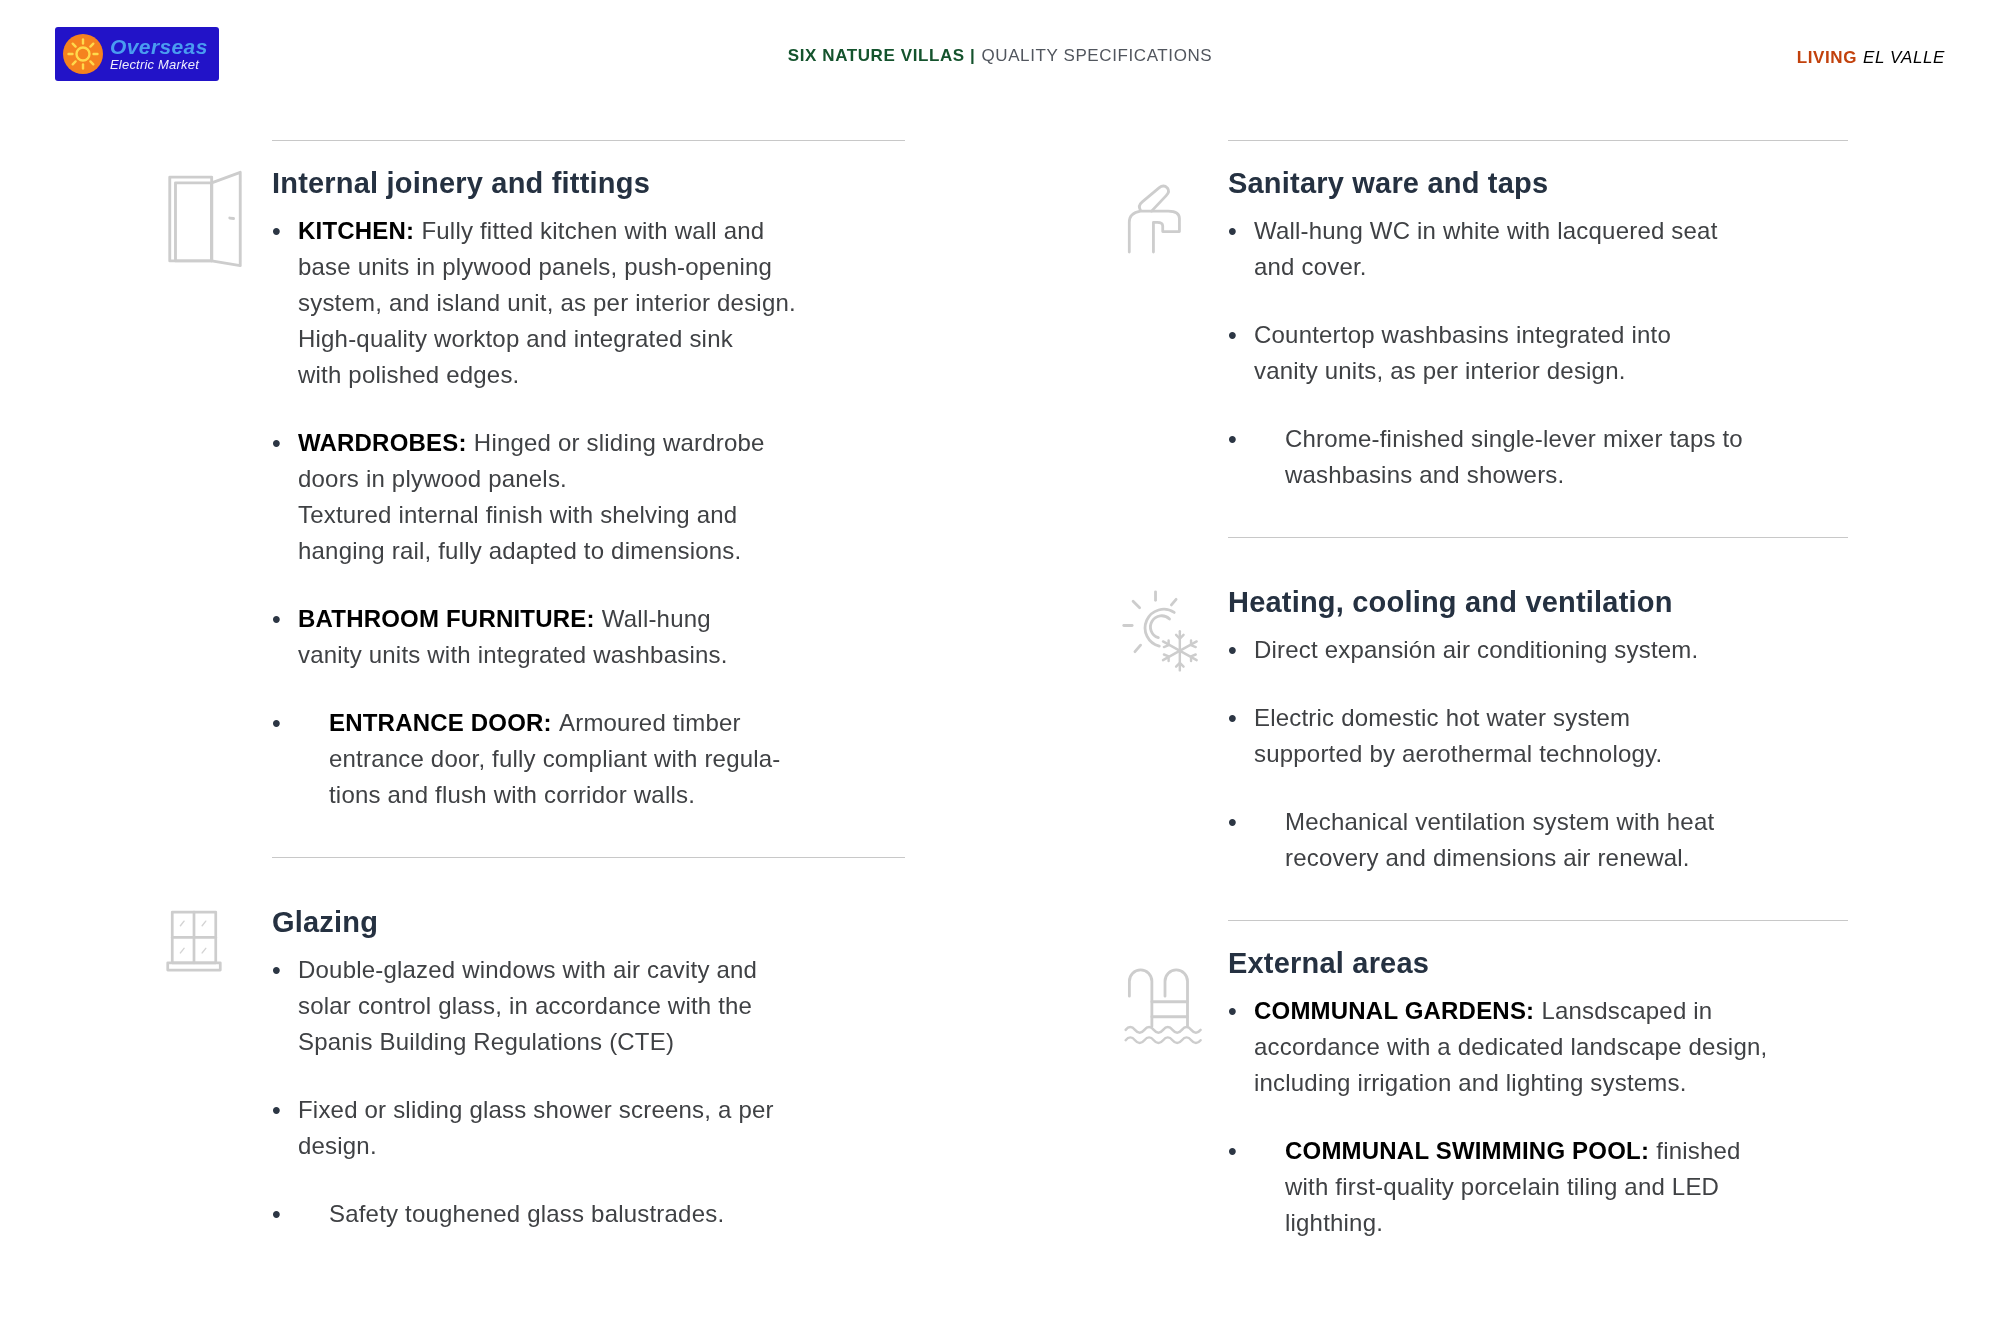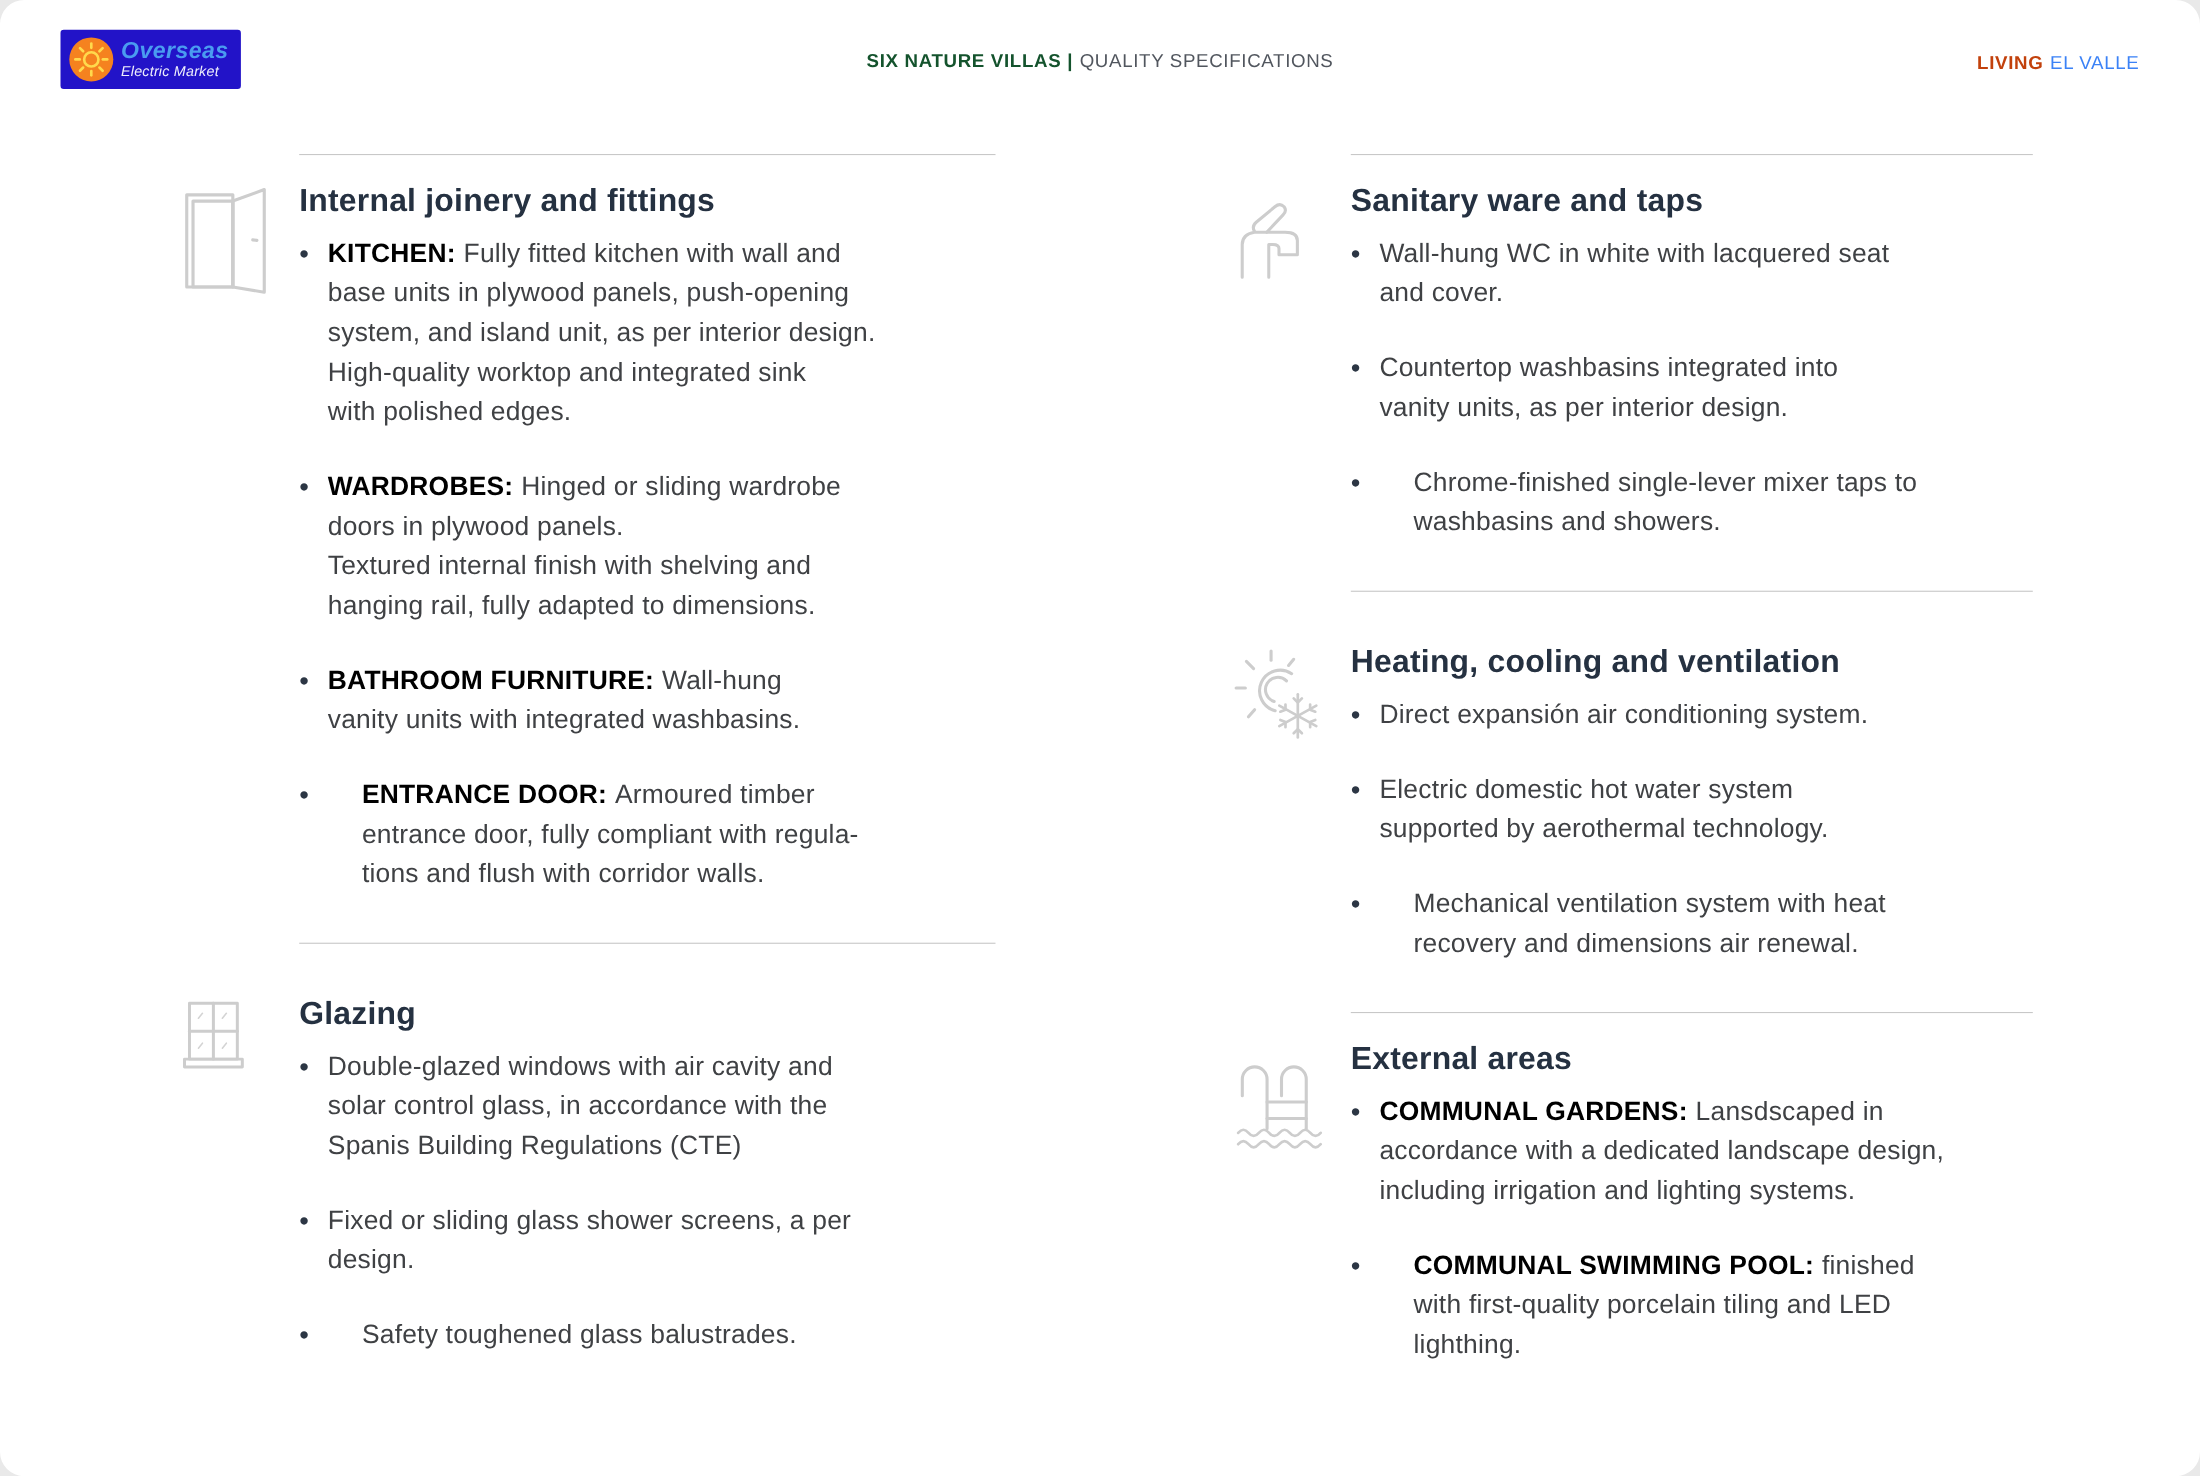--- a/index.html
+++ b/index.html
@@ -1,36 +1,36 @@
 <!DOCTYPE html>
 <html><head>
 <meta charset="utf-8">
 <style>
   html,body{margin:0;padding:0;background:#e9e9e9;}
   .page{
     position:relative;width:2000px;height:1342px;background:#ffffff;
-    font-family:"Liberation Sans",sans-serif;overflow:hidden;margin:0 auto;border-radius:22px;
+    font-family:"Liberation Sans",sans-serif;overflow:hidden;margin:0 auto;
   }
   
   .logo{
     position:absolute;left:55px;top:27px;width:164px;height:54px;
     background:#2213c8;border-radius:3px;display:flex;align-items:center;
     padding:0 8px;box-sizing:border-box;gap:7px;
   }
   .logo-sun{flex:0 0 40px;width:40px;height:40px;border-radius:50%;background:#f5821f;
     display:flex;align-items:center;justify-content:center;}
   .logo-text{display:flex;flex-direction:column;line-height:1.05;}
   .logo-line1{font-size:21px;font-weight:700;font-style:italic;color:#4a9cf0;letter-spacing:.4px;}
   .logo-line2{font-size:13px;font-weight:400;font-style:italic;color:#eeeefc;letter-spacing:.2px;}
   .title-center{position:absolute;top:46px;left:0;right:0;text-align:center;font-size:17px;letter-spacing:.6px;}
   .title-center .bold{font-weight:700;color:#14532d;}
   .title-center .reg{font-weight:400;color:#51565e;margin-left:6px;}
   .brand-right{position:absolute;top:48px;right:55px;font-size:17px;letter-spacing:.6px;text-align:right;}
   .brand-right .bold{font-weight:700;color:#c2410c;}
-  .brand-right .reg{font-weight:400;color:#3b82f6;margin-left:6px;}
+  .brand-right .reg{font-weight:400;color:#000000;margin-left:6px;font-style:italic;}
   
   .col{position:absolute;top:140px;}
   .col-left{left:165px;width:740px;}
   .col-right{left:1120px;width:728px;}
   .sec{display:grid;grid-template-columns:107px 1fr;margin-bottom:44px;}
   .col-right .sec{grid-template-columns:108px 1fr;}
   .sec .rule{grid-column:2;grid-row:1;height:1px;background:#c8c8c8;margin-bottom:26px;}
   .sec.gap-lg .rule{margin-bottom:48px;}
   .icon-cell{grid-column:1;grid-row:2;padding-top:2px;}
   .content{grid-column:2;grid-row:2;}

